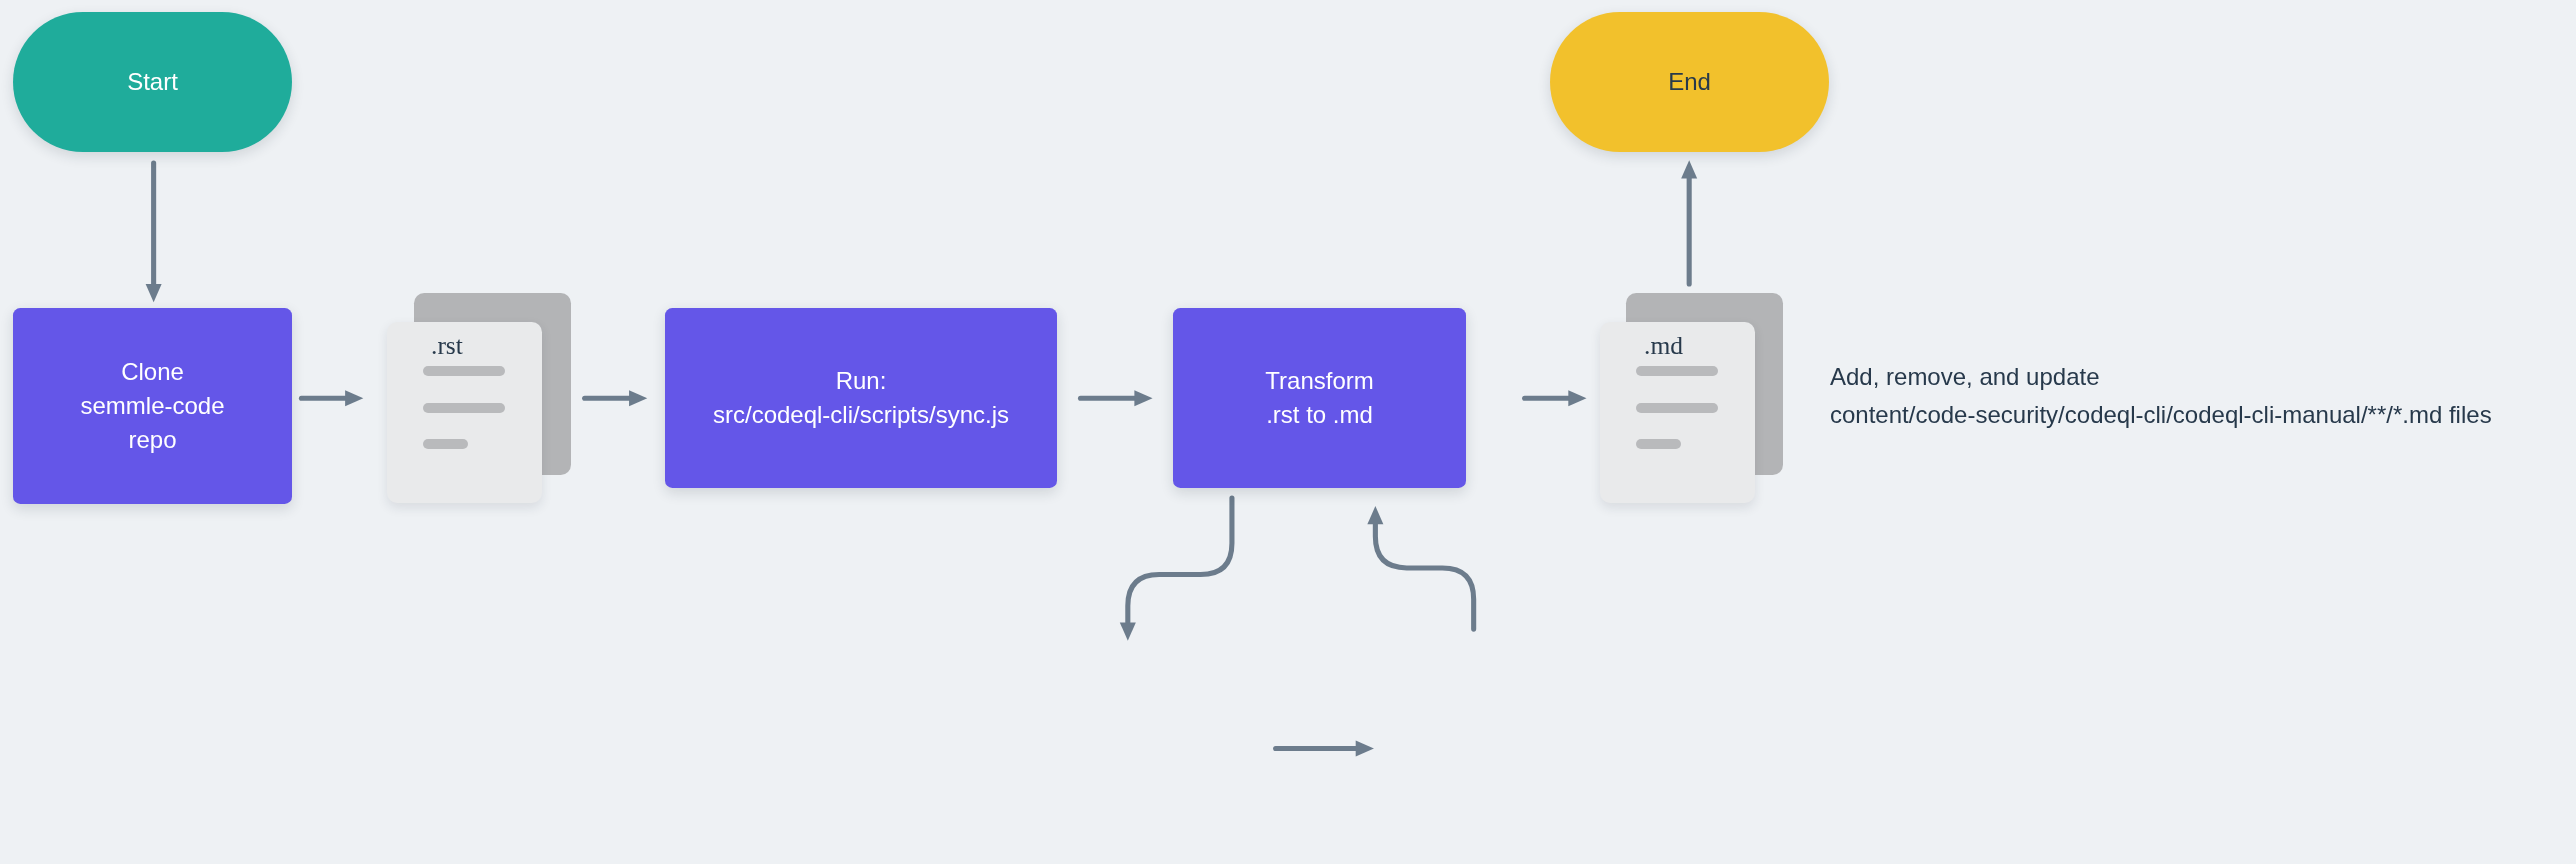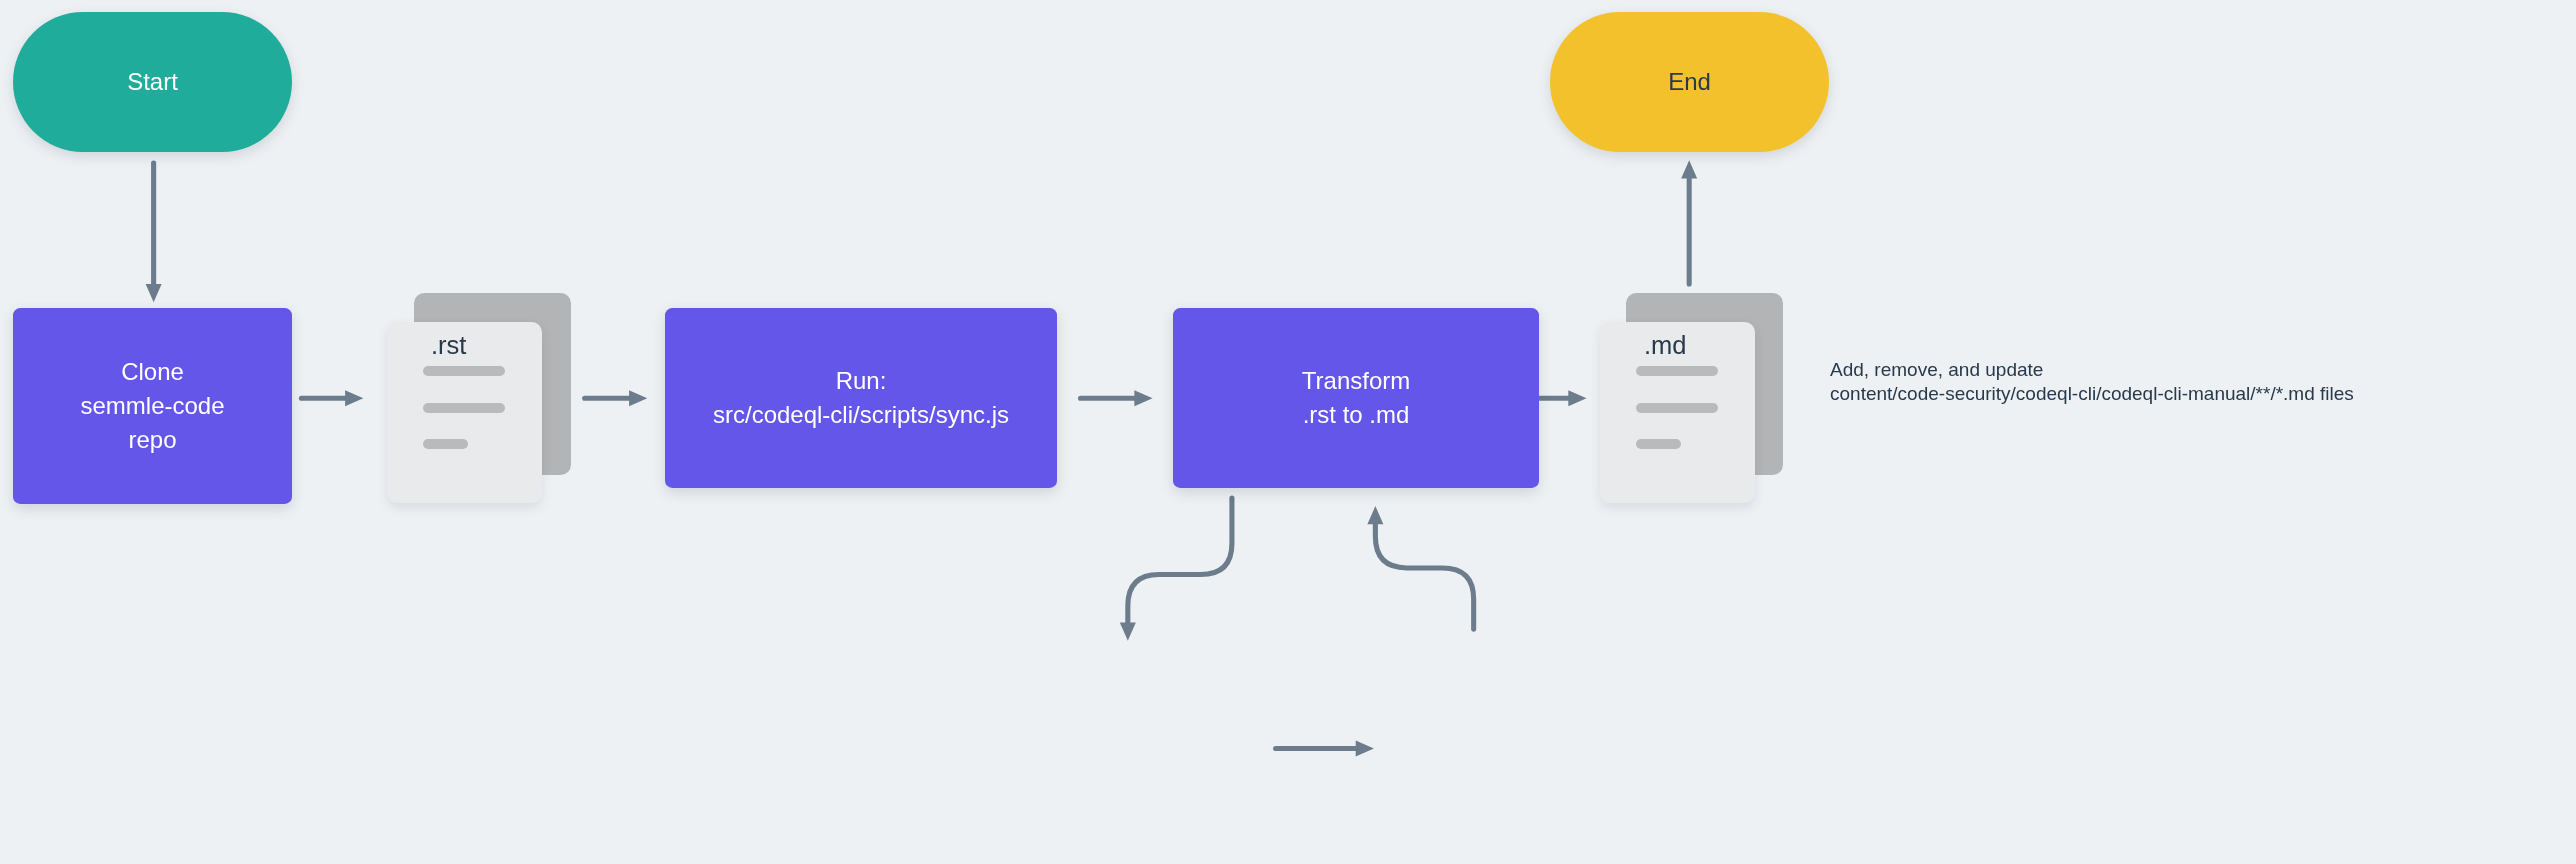--- a/index.html
+++ b/index.html
@@ -87,37 +87,38 @@
     width:155px;height:181px;
     border-radius:10.2px;
     background:var(--doc-front,#e9eaeb);
     box-shadow:0 4.4px 10.2px rgba(30,42,56,0.10);
   }
   .doc-label{
     position:absolute;
     left:44px;top:8.7px;
     font-size:25.5px;
     color:var(--navy,#27394b);
+    font-family:Liberation Serif, serif;
   }
   .doc-line{
     position:absolute;
     left:36px;
     height:10.2px;
     border-radius:5.1px;
     background:var(--doc-line,#b9babc);
   }
   .doc-line.l1{ top:44px;  width:82px; }
   .doc-line.l2{ top:81px; width:82px; }
   .doc-line.l3{ top:117px; width:45px;  }
   .annotation{
     position:absolute;
     left:1830px;top:358px;
     color:var(--navy,#27394b);
-    font-size:19px;
-    line-height:24px;
+    font-size:24px;
+    line-height:38px;
     white-space:pre-line;
   }
 </style>
 </head>
 <body>
 
 <div class="canvas">
 
   <svg class="connectors" viewBox="0 0 3538 1188" xmlns="http://www.w3.org/2000/svg">
     <defs>
@@ -154,21 +155,21 @@
       <div class="doc-line l2"></div>
       <div class="doc-line l3"></div>
     </div>
   </div>
 
   <div class="node box" style="left:665px;top:308px;width:392px;height:180px;">
     <span>Run:
 src/codeql-cli/scripts/sync.js</span>
   </div>
 
-  <div class="node box" style="left:1173px;top:308px;width:366px;height:180px;">
+  <div class="node box" style="left:1173px;top:308px;width:293px;height:180px;">
     <span>Transform
 .rst to .md</span>
   </div>
 
   <div class="doc" style="left:1600px;top:293px;width:183px;height:212px;">
     <div class="doc-back" style="left:26px;top:0;"></div>
     <div class="doc-front" style="left:0;top:29px;">
       <div class="doc-label">.md</div>
       <div class="doc-line l1"></div>
       <div class="doc-line l2"></div>

